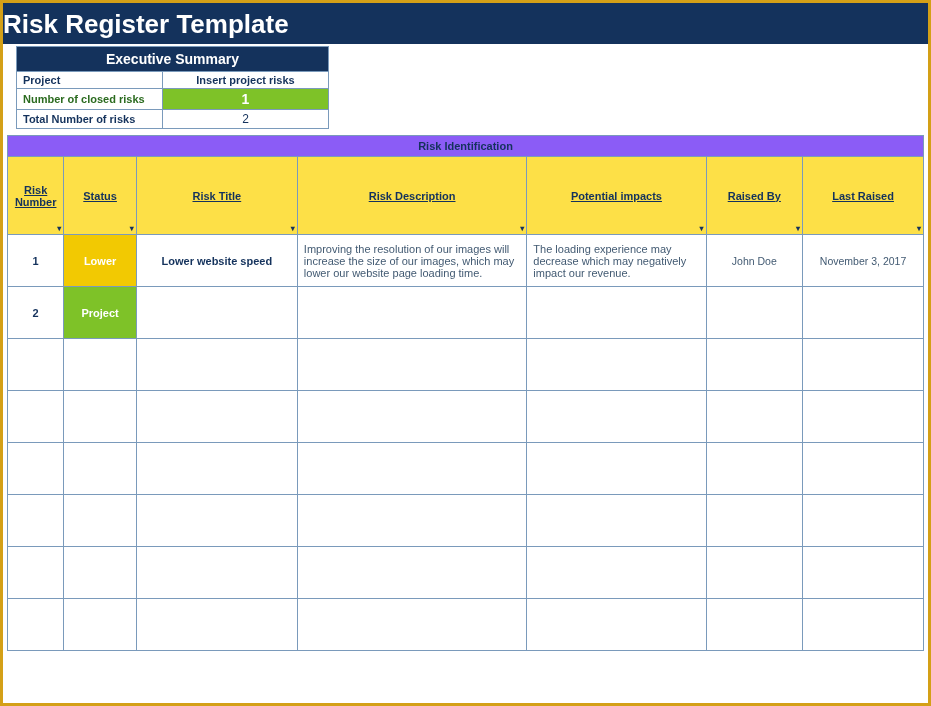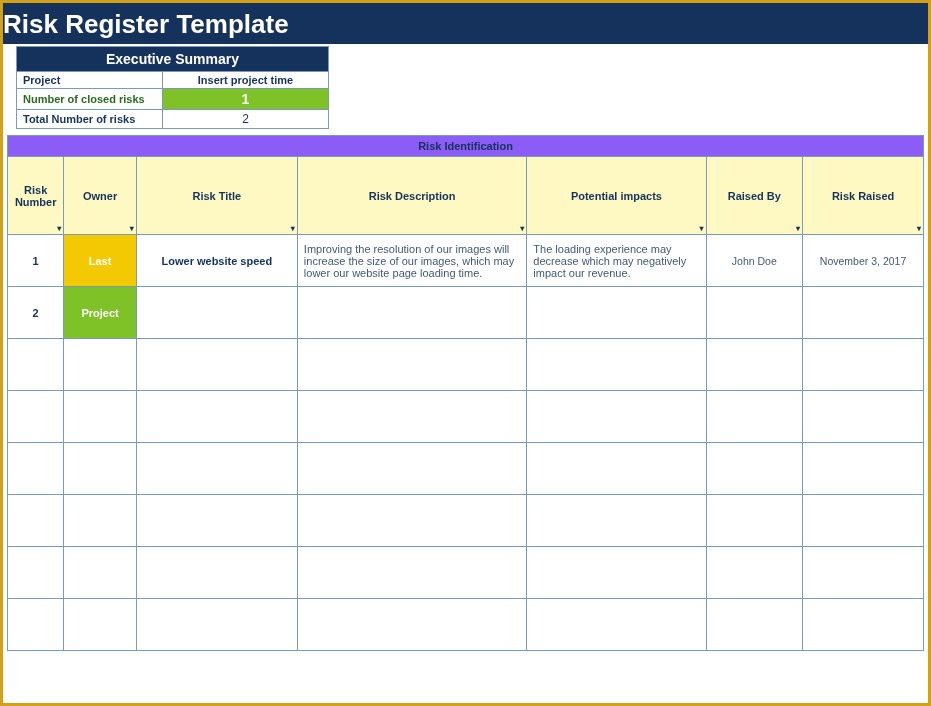--- a/index.html
+++ b/index.html
@@ -60,27 +60,28 @@
   }
   .section-hdr {
     background: #8b5cf6;
     color: #14325c;
     font-weight: bold;
     text-align: center;
     padding: 4px;
     font-size: 12px;
   }
   .col-hdr {
-    background: #fef9c3;
+    background: #fde047;
     color: #14325c;
     font-weight: bold;
     text-align: center;
     height: 78px;
     position: relative;
     font-size: 11.5px;
+    text-decoration: underline;
   }
   .filter-tick {
     position: absolute;
     right: 2px;
     bottom: 1px;
     font-size: 8px;
     color: #14325c;
   }
   .data-cell {
     padding: 4px 6px;
@@ -128,21 +129,21 @@
   <span>Risk Register Template</span>
 </div>
 
 <table class="summary">
   <tbody>
       <tr>
         <th colspan="2">Executive Summary</th>
       </tr>
   <tr>
     <td class="lbl">Project</td>
-    <td class="val">Insert project time</td>
+    <td class="val">Insert project risks</td>
   </tr>
   <tr>
     <td class="lbl lbl-green">Number of closed risks</td>
     <td class="val green">1</td>
   </tr>
   <tr>
     <td class="lbl">Total Number of risks</td>
     <td class="val plain">2</td>
   </tr>
 </tbody>
@@ -157,31 +158,31 @@
       <col class="col-impact">
       <col class="col-raised">
       <col class="col-date">
   </colgroup>
   <tbody>
       <tr>
     <td colspan="7" class="section-hdr">Risk Identification</td>
   </tr>
   <tr>
     <th class="col-hdr"><span>Risk Number</span><span class="filter-tick">▾</span></th>
-    <th class="col-hdr"><span>Owner</span><span class="filter-tick">▾</span></th>
+    <th class="col-hdr"><span>Status</span><span class="filter-tick">▾</span></th>
     <th class="col-hdr"><span>Risk Title</span><span class="filter-tick">▾</span></th>
     <th class="col-hdr"><span>Risk Description</span><span class="filter-tick">▾</span></th>
     <th class="col-hdr"><span>Potential impacts</span><span class="filter-tick">▾</span></th>
     <th class="col-hdr"><span>Raised By</span><span class="filter-tick">▾</span></th>
-    <th class="col-hdr"><span>Risk Raised</span><span class="filter-tick">▾</span></th>
+    <th class="col-hdr"><span>Last Raised</span><span class="filter-tick">▾</span></th>
   </tr>
 
   <tr>
     <td class="data-cell center">1</td>
-    <td class="data-cell status-open">Last</td>
+    <td class="data-cell status-open">Lower</td>
     <td class="data-cell title-cell">Lower website speed</td>
     <td class="data-cell">Improving the resolution of our images will increase the size of our images, which may lower our website page loading time.</td>
     <td class="data-cell">The loading experience may decrease which may negatively impact our revenue.</td>
     <td class="data-cell ctr-plain">John Doe</td>
     <td class="data-cell ctr-plain">November 3, 2017</td>
   </tr>
 
   <tr>
     <td class="data-cell center">2</td>
     <td class="data-cell status-closed">Project</td>

